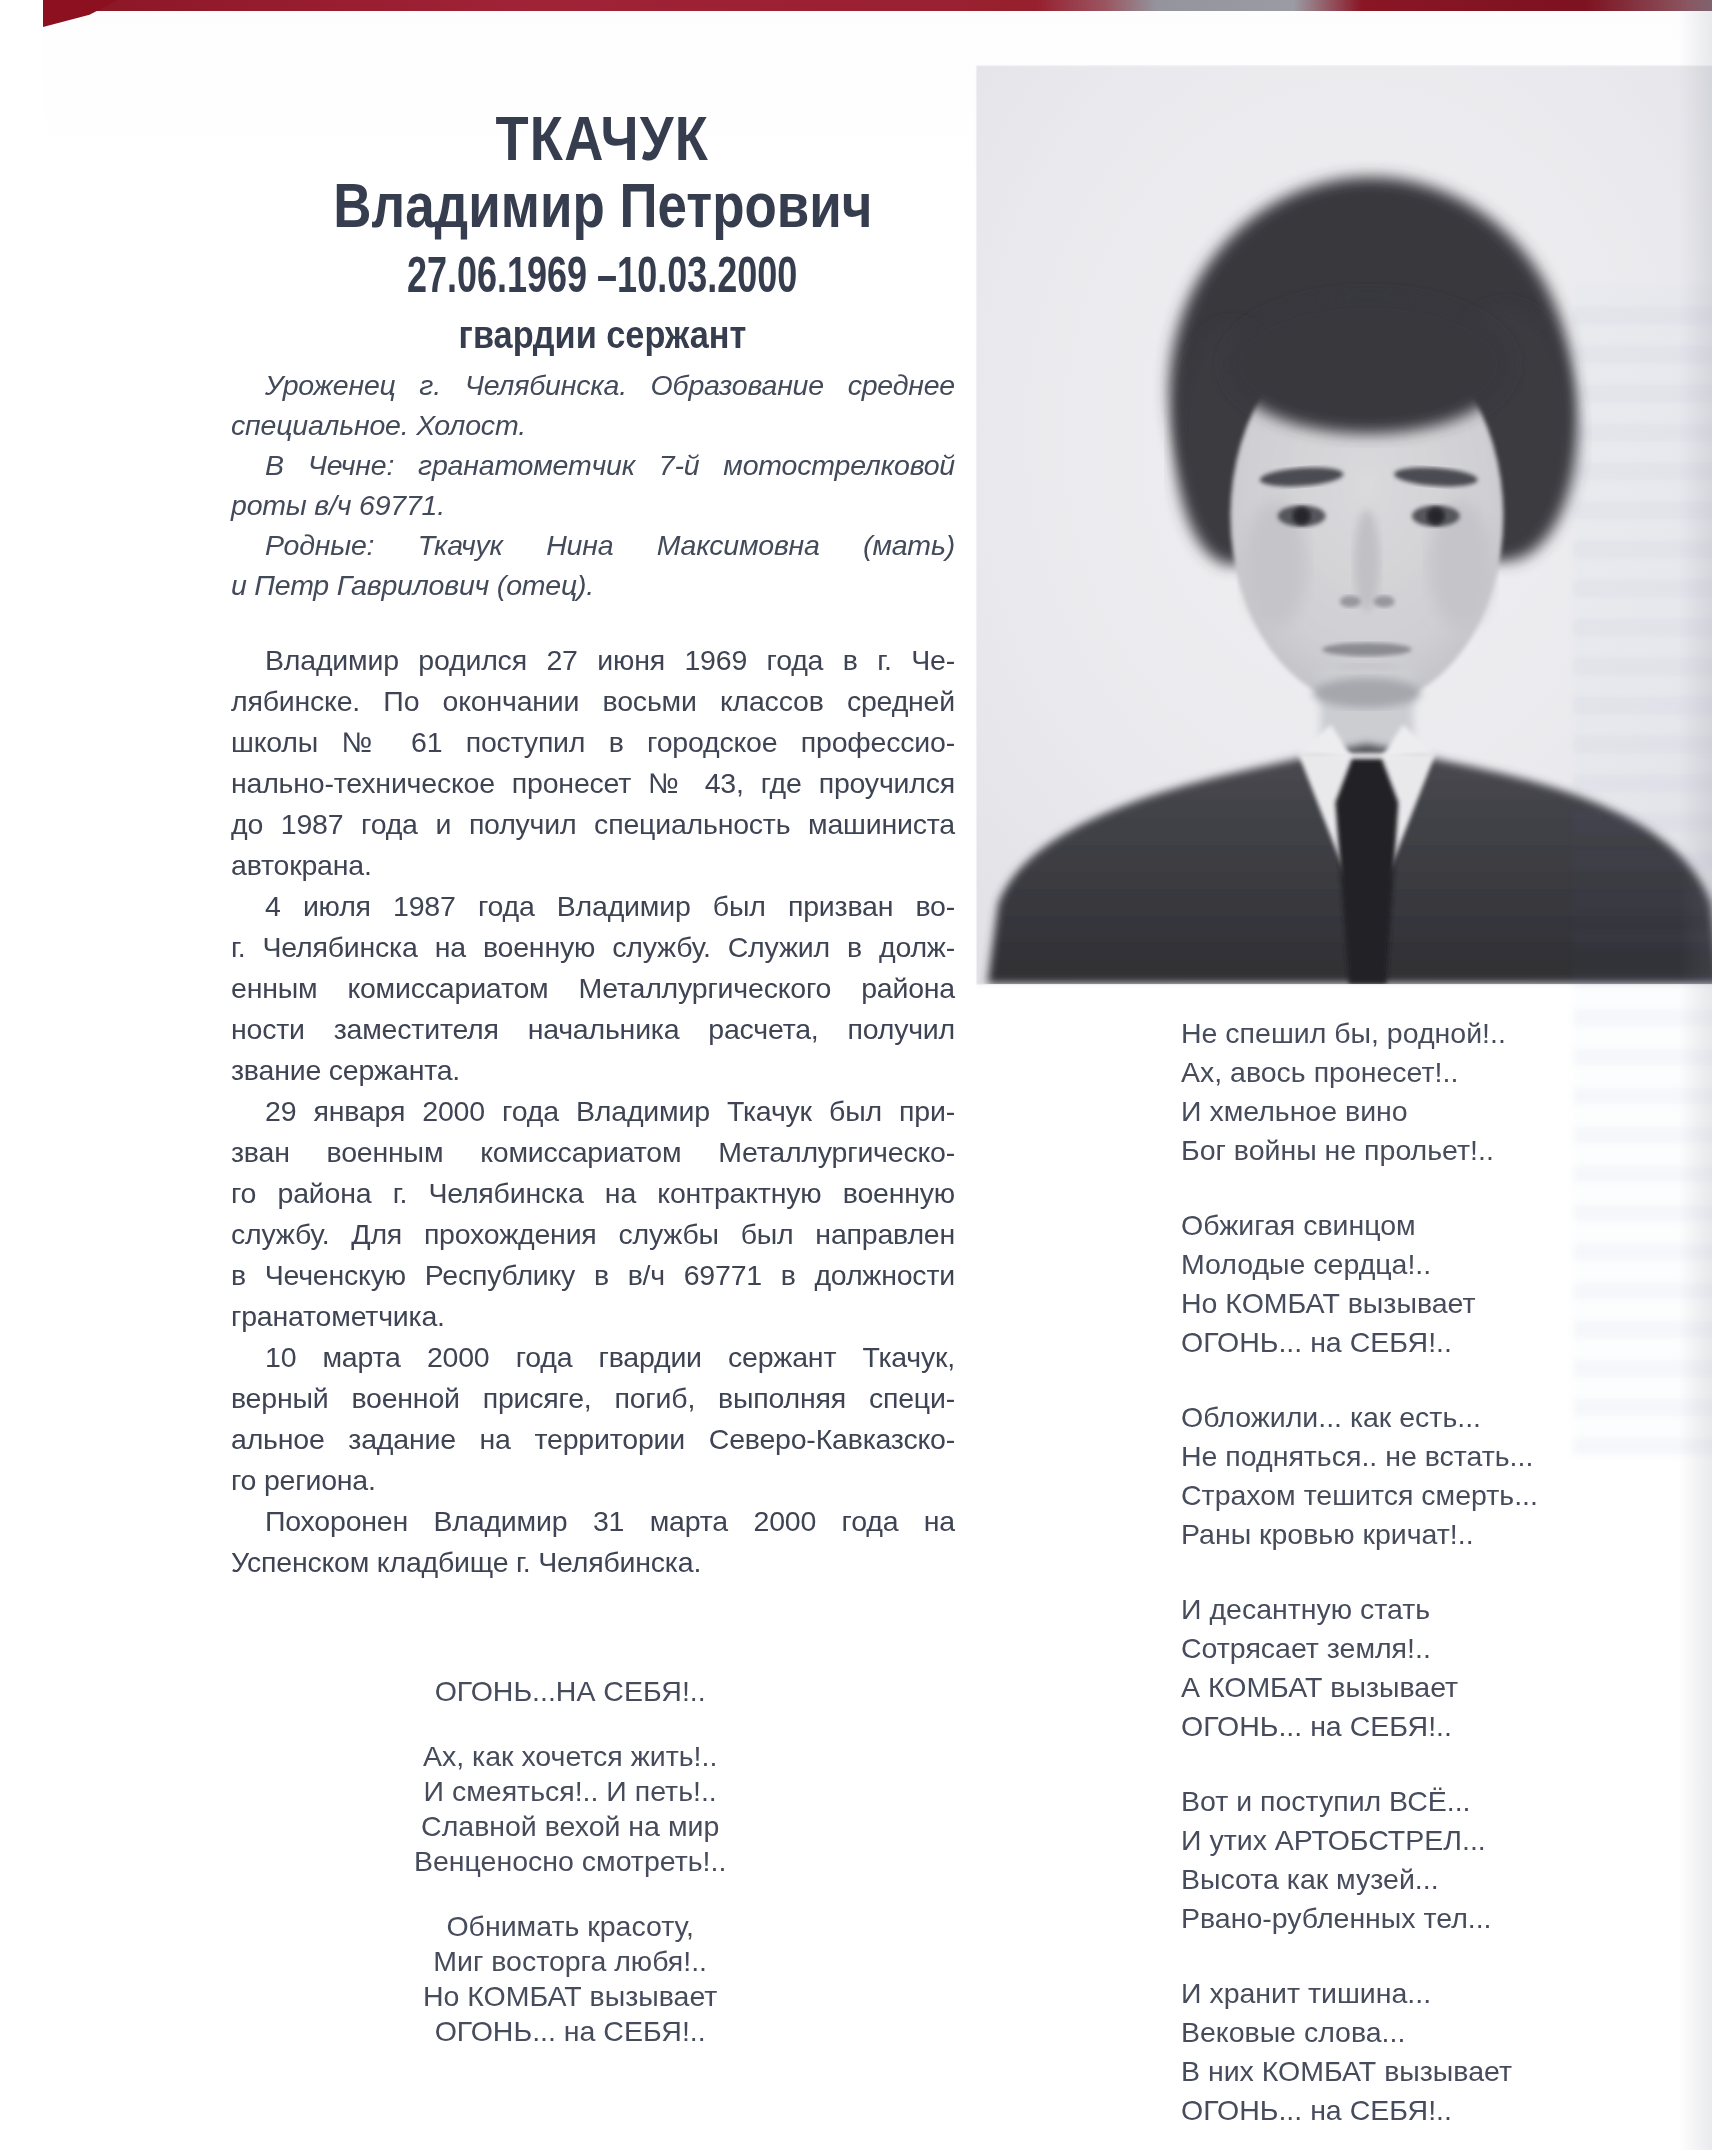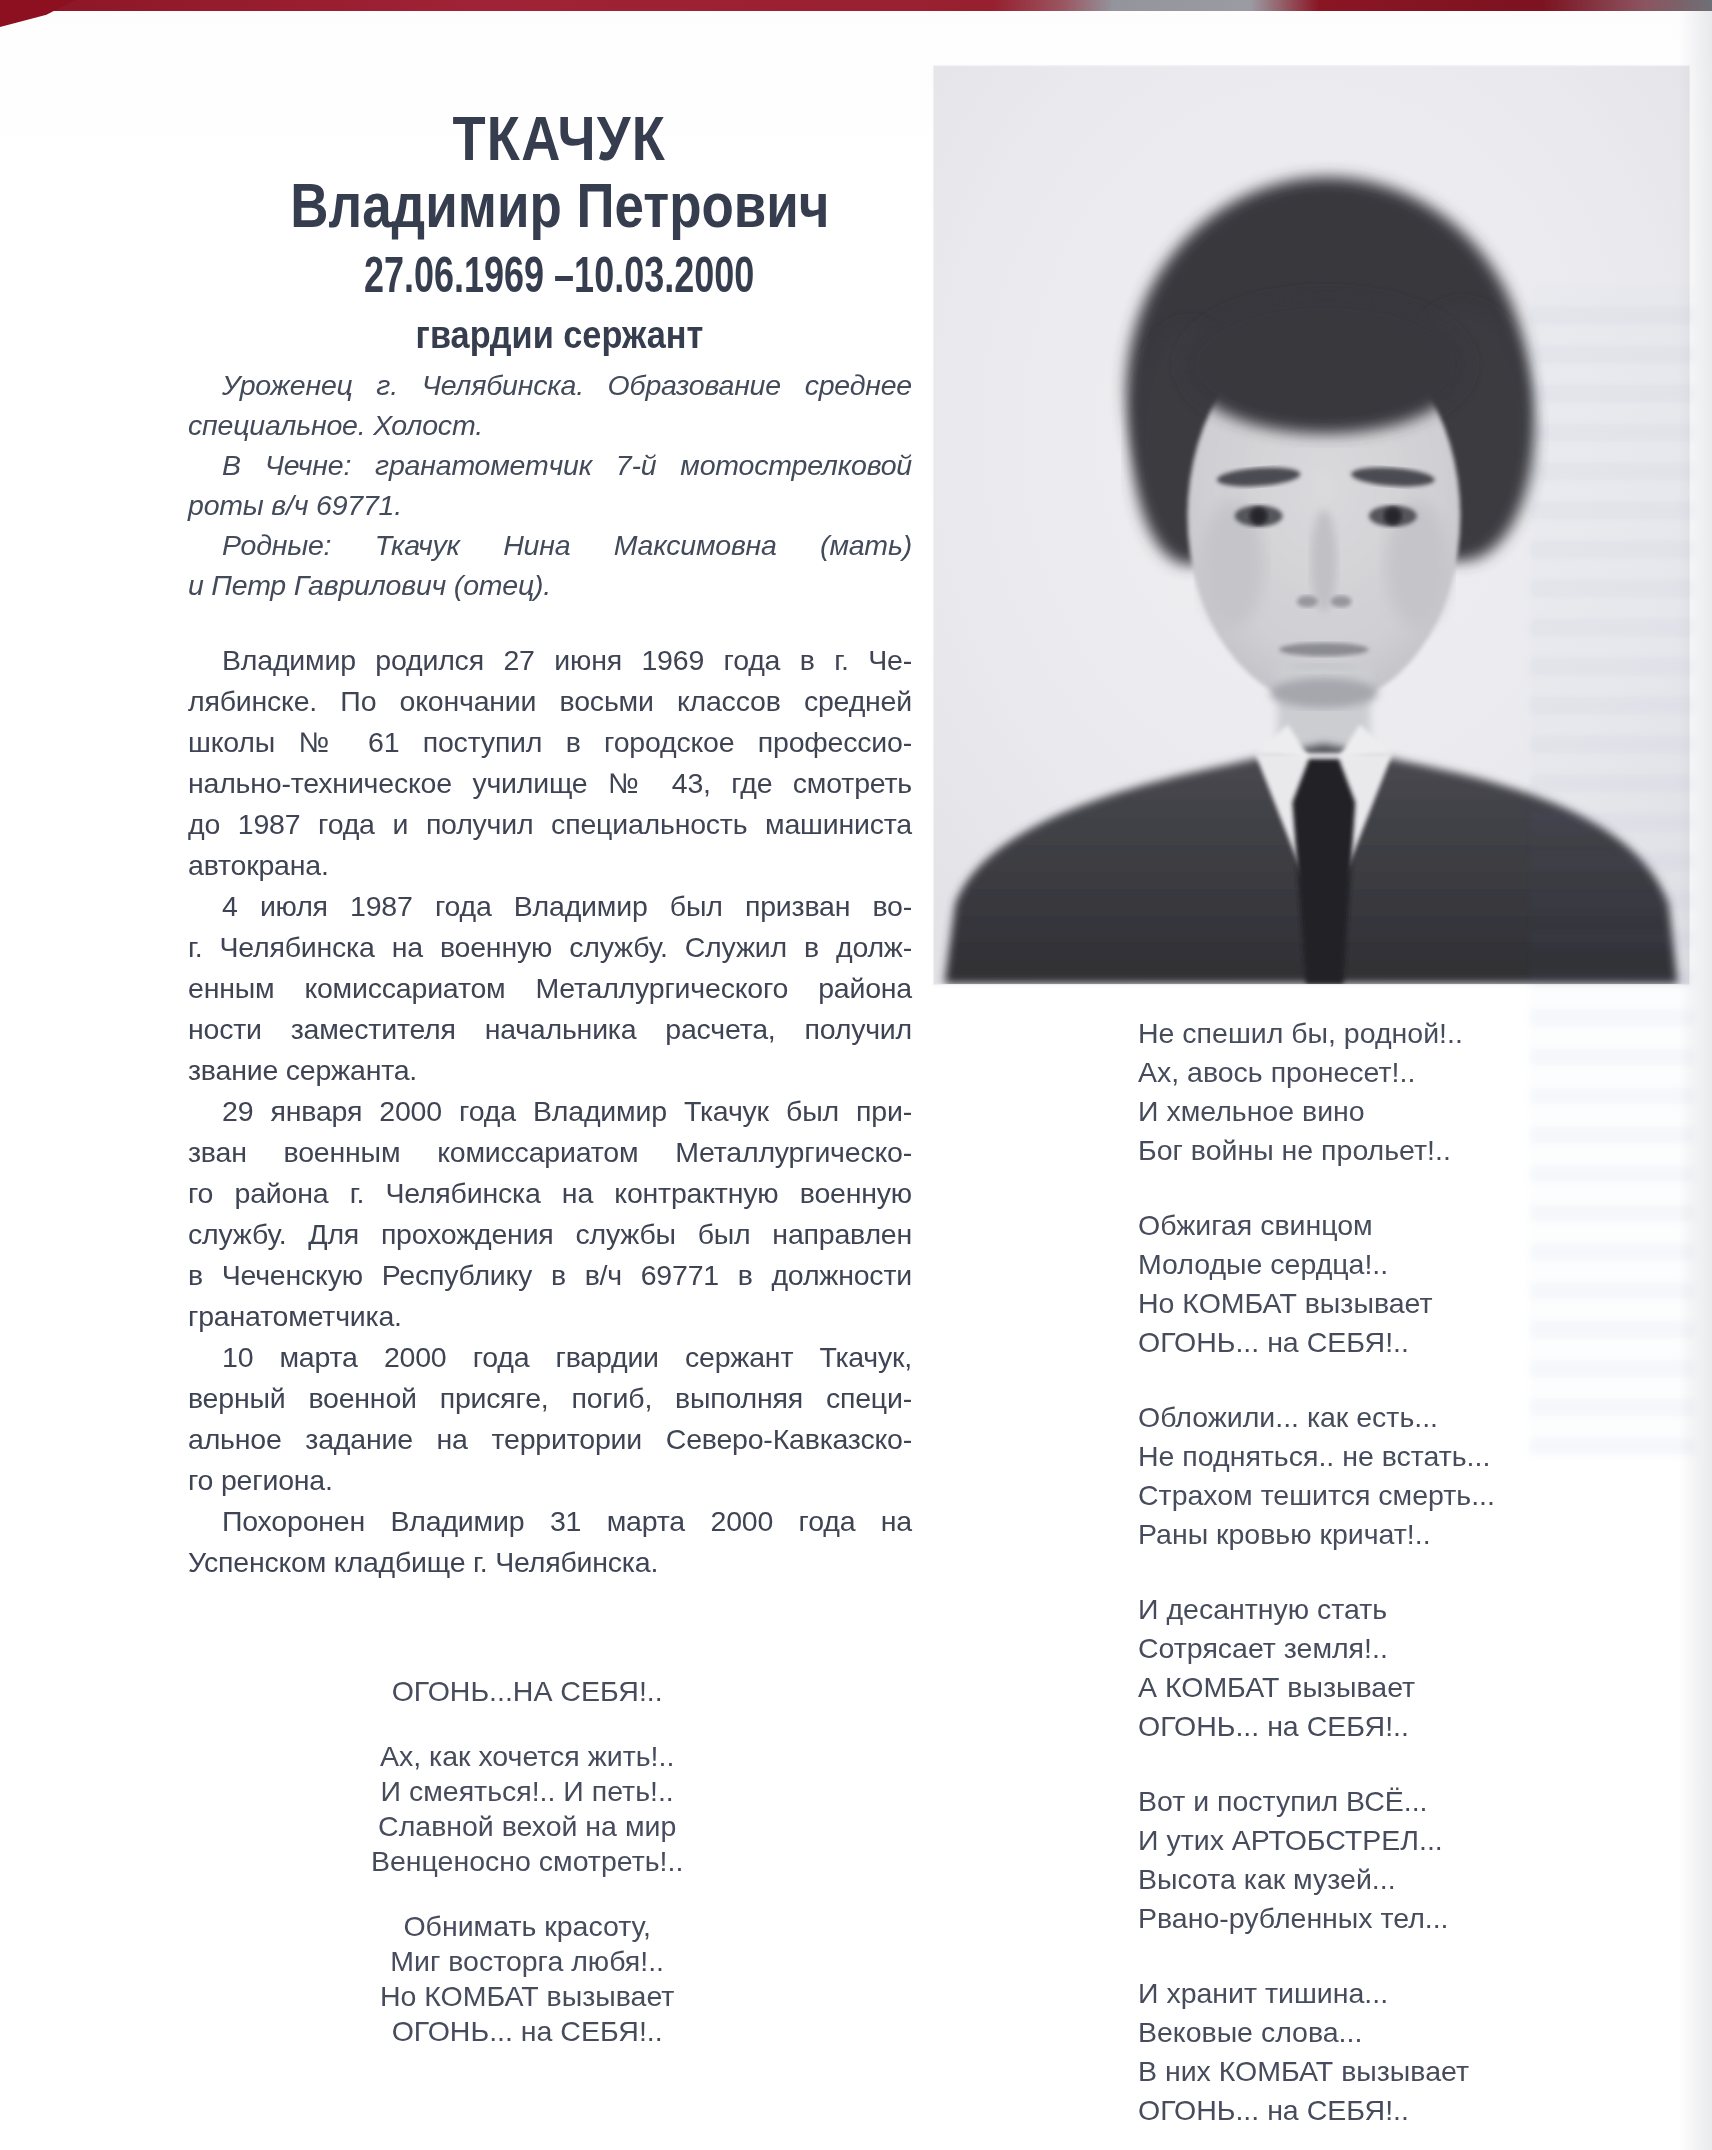--- a/index.html
+++ b/index.html
@@ -2,21 +2,21 @@
 <html style="font-size:12px"><head>
 <meta charset="utf-8">
 <style>
   html,body{margin:0;padding:0;}
   body{
     width:1713px;height:2151px;position:relative;overflow:hidden;
     background:#ffffff;
     font-family:"Liberation Sans", sans-serif;
     color:#3e4453;
   }
-  .page{position:absolute;inset:0;background:linear-gradient(180deg,#fdfdfe 0%,#ffffff 8%);}
+  .page{position:absolute;inset:0;background:linear-gradient(180deg,#fdfdfe 0%,#ffffff 8%);margin-left:43px;}
   
   .top-band{
     position:absolute;top:0;left:0;width:1713px;height:10.5px;
     background:linear-gradient(90deg,
       #6e0d1a 0%, #8c1726 2%, #a02236 28%, #97202f 58%, #9a5560 62%,
       #94949c 65%, #9b9ba3 73%, #8a1624 77%, #7d1220 90%, #8b5560 96%, #6d6d72 100%);
   }
   .corner-blob{
     position:absolute;top:0;left:0;width:75px;height:27px;background:#8c1020;
     clip-path:polygon(0 0,100% 0,62% 55%,0 100%);
@@ -104,21 +104,21 @@
         <div class="line line-first">Родные: Ткачук Нина Максимовна (мать)</div>
         <div class="line line-last">и Петр Гаврилович (отец).</div>
       </div>
     </section>
 
   <section class="biography">
       <div class="para">
         <div class="line line-first">Владимир родился 27 июня 1969 года в г. Че-</div>
         <div class="line">лябинске. По окончании восьми классов средней</div>
         <div class="line">школы № 61 поступил в городское профессио-</div>
-        <div class="line">нально-техническое училище № 43, где смотреть</div>
+        <div class="line">нально-техническое пронесет № 43, где проучился</div>
         <div class="line">до 1987 года и получил специальность машиниста</div>
         <div class="line line-last">автокрана.</div>
       </div>
       <div class="para">
         <div class="line line-first">4 июля 1987 года Владимир был призван во-</div>
         <div class="line">г. Челябинска на военную службу. Служил в долж-</div>
         <div class="line">енным комиссариатом Металлургического района</div>
         <div class="line">ности заместителя начальника расчета, получил</div>
         <div class="line line-last">звание сержанта.</div>
       </div>

